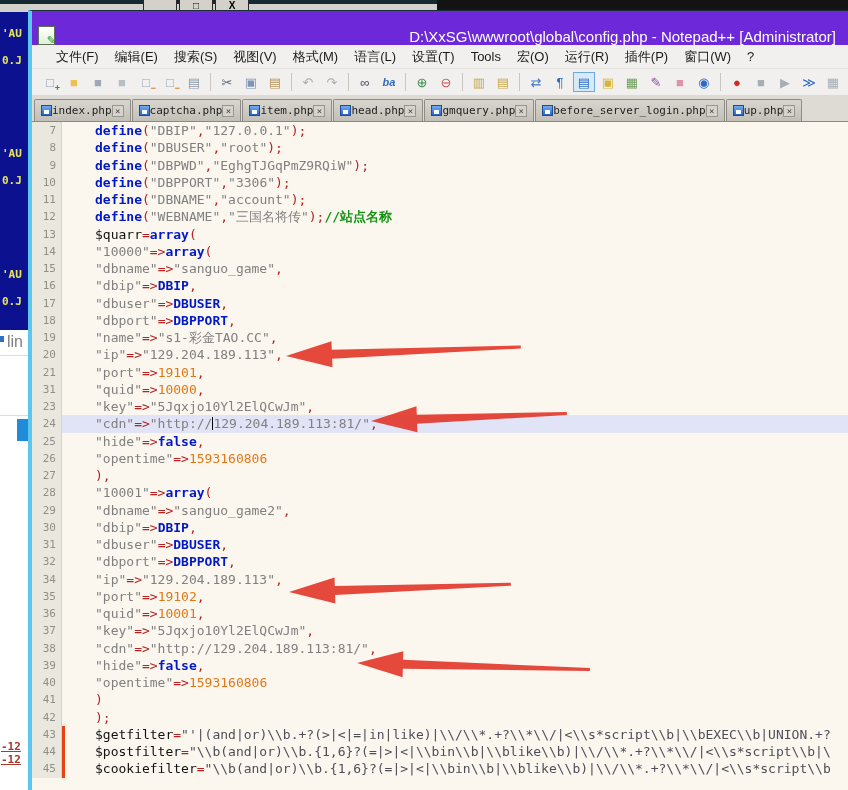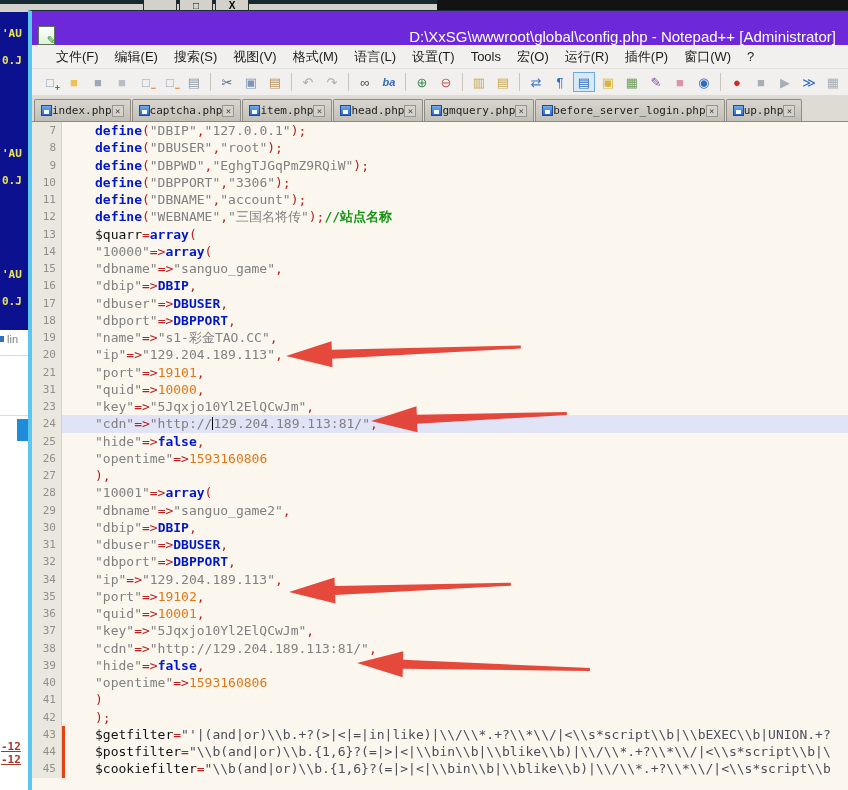--- a/index.html
+++ b/index.html
@@ -8,21 +8,21 @@
   
   #top-strip{position:absolute;left:0;top:0;width:437px;height:12px;background:#D4D1CA;border-top:4px solid #152A30;box-sizing:border-box;}
   #top-dark{position:absolute;left:437px;top:0;width:411px;height:12px;background:#131313;}
   .winbtn{position:absolute;top:0;width:34px;height:12px;background:#D4D1CA;border-left:1px solid #2a2a2a;border-right:1px solid #2a2a2a;
           font-weight:bold;font-size:10px;color:#000;text-align:center;line-height:12px;box-sizing:border-box;}
   
   #console-panel{position:absolute;left:0;top:12px;width:28px;height:318px;background:#0C128F;overflow:hidden;}
   .confrag{position:absolute;left:2px;color:#E9E45A;font:bold 11px "DejaVu Sans Mono",monospace;white-space:pre;}
   
   #side-panel{position:absolute;left:0;top:330px;width:28px;height:460px;background:#FFFFFF;overflow:hidden;}
-  #lin-label{position:absolute;left:7px;top:3px;color:#808080;font-size:11px;}
+  #lin-label{position:absolute;left:7px;top:3px;color:#808080;font-size:16px;}
   #lin-bullet{position:absolute;left:0;top:6px;width:4px;height:6px;background:#3070C0;}
   .sdiv{position:absolute;left:0;width:28px;height:1px;background:#DCDCDC;}
   #side-blue-rect{position:absolute;left:17px;top:89px;width:11px;height:22px;background:#1F8BD9;}
   .negnum{position:absolute;left:1px;color:#A83828;font:bold 11px "DejaVu Sans Mono",monospace;text-decoration:underline;}
   
   #npp{position:absolute;left:28px;top:10px;width:820px;height:780px;box-sizing:border-box;
        border-left:4px solid #5BC6EE;border-top:1px solid #1A3038;display:flex;flex-direction:column;background:#F1F0EE;}
   #titlebar{height:34px;background:#6d28d9;display:flex;align-items:flex-end;flex:0 0 34px;}
   .npp-ico{width:15px;height:17px;margin-left:6px;background:linear-gradient(#FFFFFF,#DFF2D8);border:1px solid #5F7258;position:relative;flex:0 0 15px;}
   .npp-ico::after{content:"✎";position:absolute;right:-2px;bottom:-3px;color:#2F9428;font-size:11px;}

